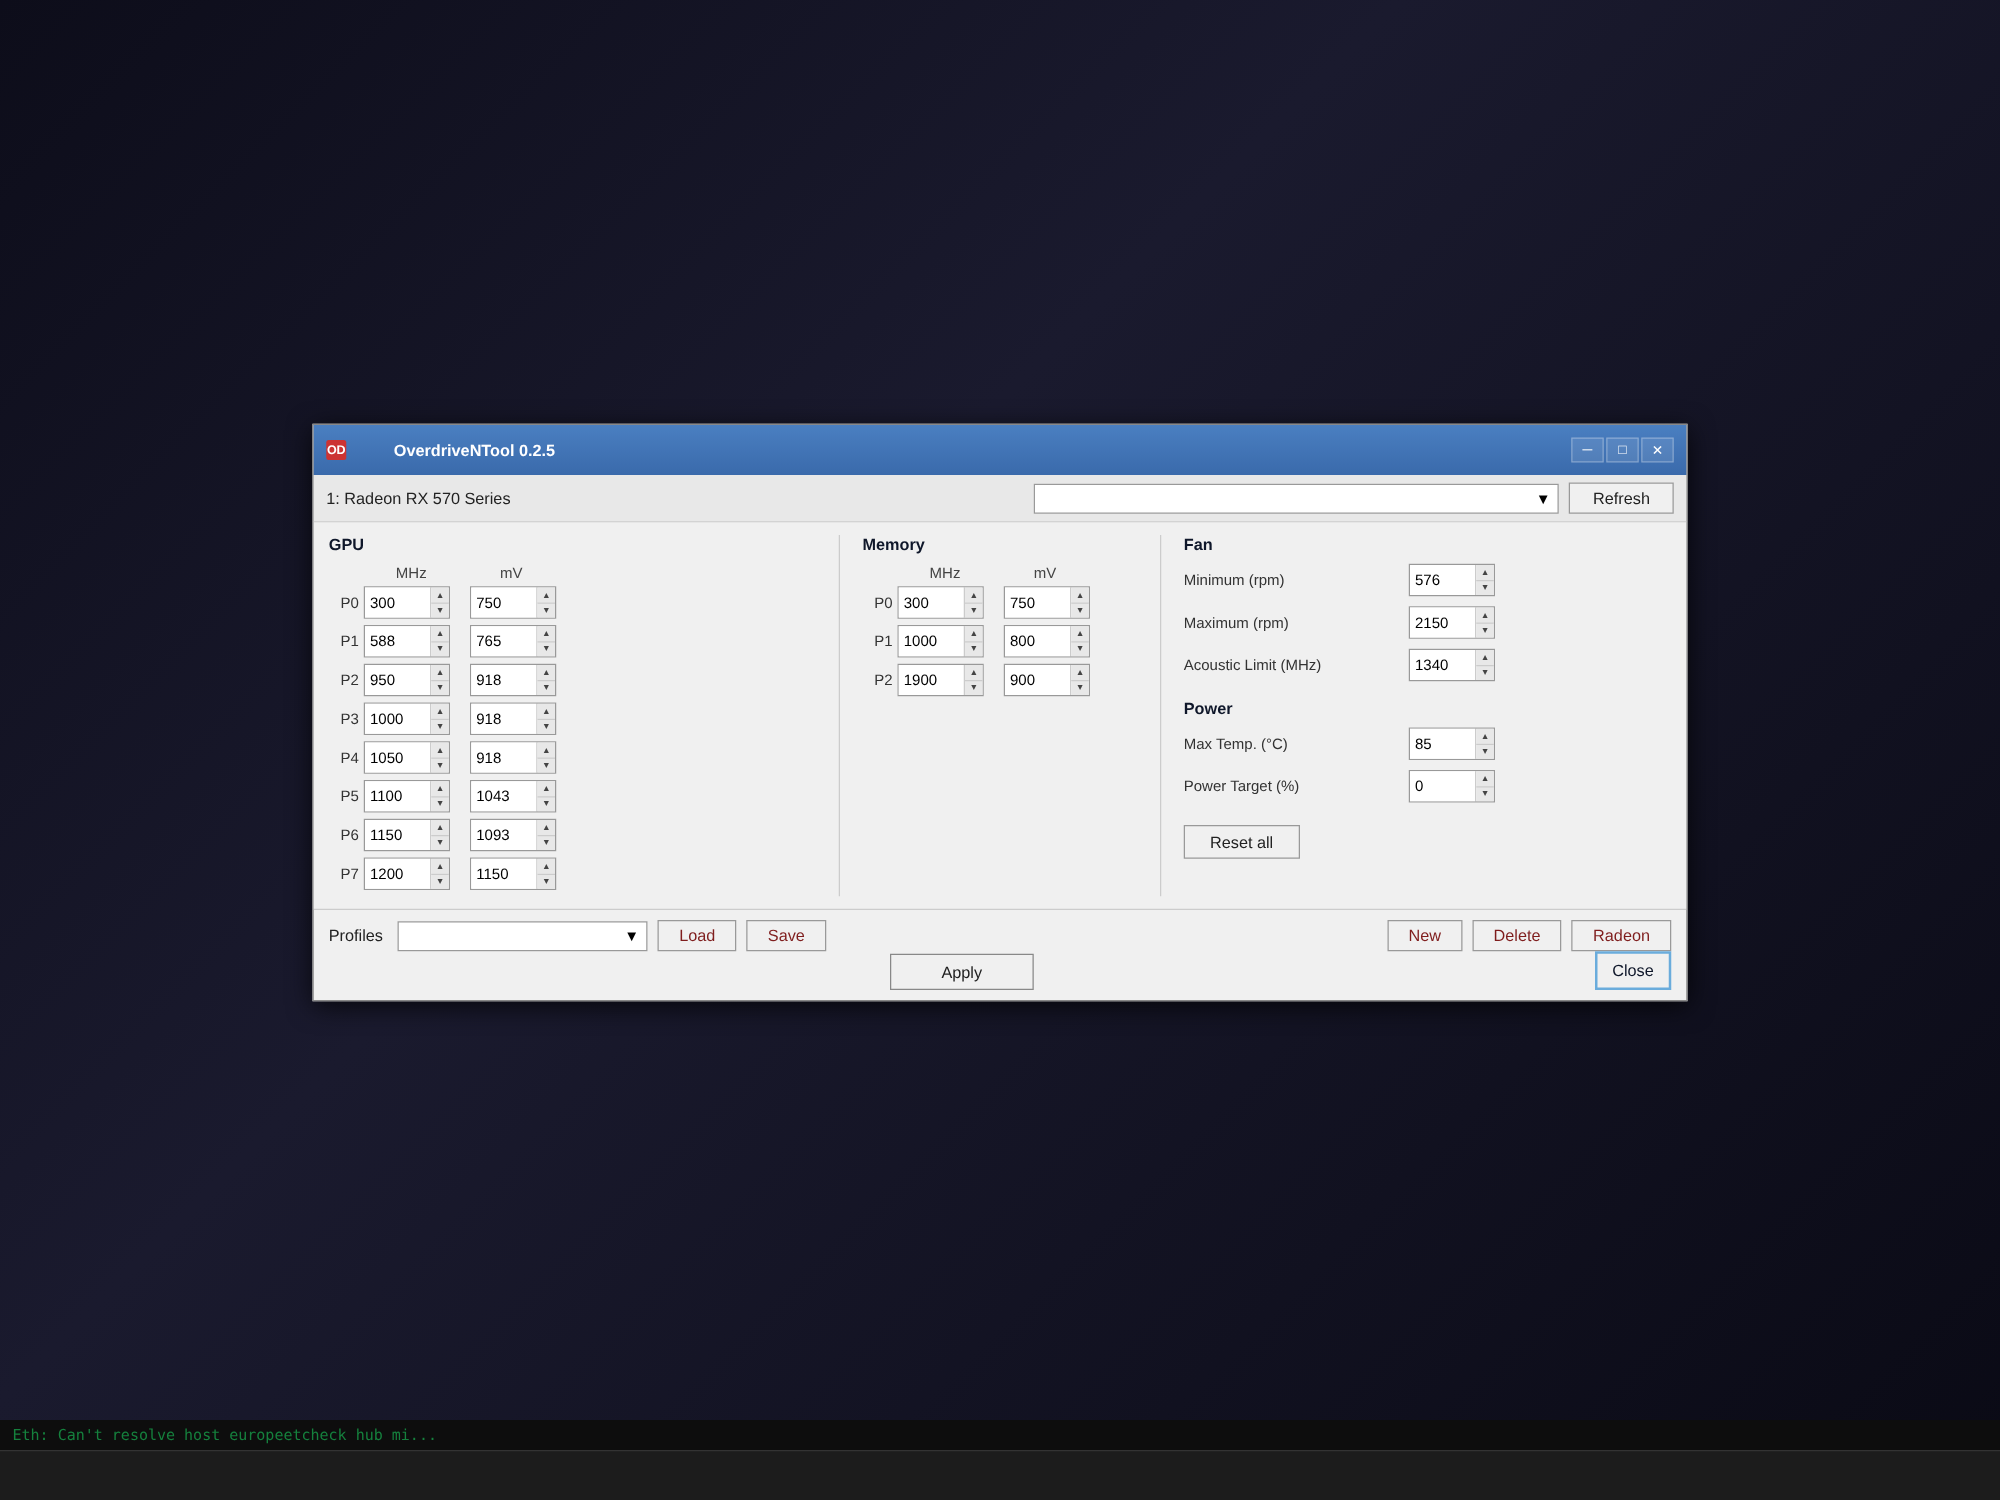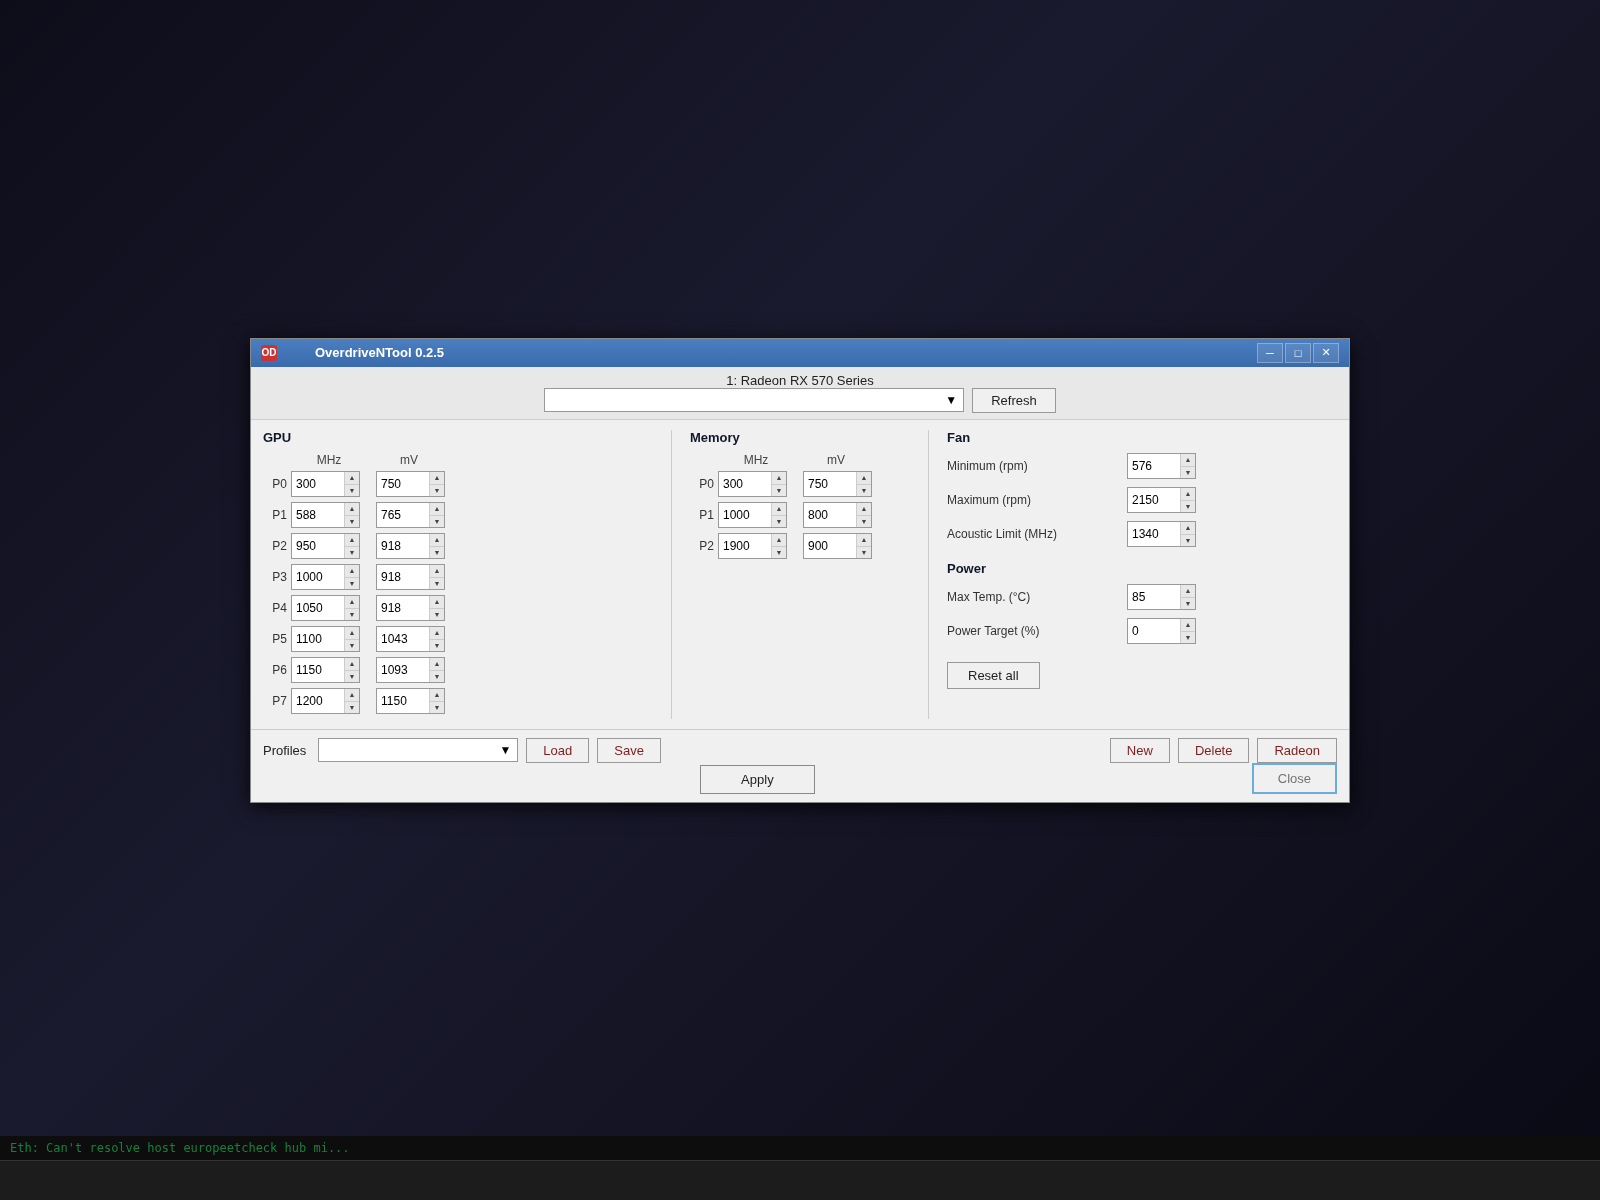--- a/index.html
+++ b/index.html
@@ -60,21 +60,21 @@
       margin-top: -60px;
     }
 
     .title-bar {
       background: linear-gradient(to bottom, #4a7fc1, #3a6aab);
       color: white;
       padding: 6px 10px;
       display: flex;
       align-items: center;
       justify-content: space-between;
-      height: 28px;
+      height: 40px;
     }
 
     .title-bar-left {
       display: flex;
       align-items: center;
       gap: 6px;
     }
 
     .title-bar-icon {
       width: 16px;
@@ -114,21 +114,20 @@
     }
 
     
     .gpu-selector-bar {
       background: #e8e8e8;
       border-bottom: 1px solid #ccc;
       padding: 6px 10px;
       display: flex;
       align-items: center;
       justify-content: space-between;
-      flex-direction: column;
     }
 
     .gpu-selector-label {
       font-size: 13px;
       font-weight: 500;
       color: #222;
     }
 
     .gpu-selector-right {
       display: flex;
@@ -325,26 +324,26 @@
     .apply-btn {
       padding: 6px 40px;
       background: #f0f0f0;
       border: 1px solid #888;
       font-size: 13px;
       cursor: pointer;
       color: #222;
     }
 
     .close-main-btn {
-      padding: 6px 24px;
+      padding: 6px 12px;
       background: #f0f0f0;
       border: 1px solid #6aacdc;
       font-size: 13px;
       cursor: pointer;
-      color: #737373;
+      color: #0f172a;
       border-width: 2px;
     }
 
     .reset-all-btn {
       padding: 5px 20px;
       background: #f0f0f0;
       border: 1px solid #999;
       font-size: 13px;
       cursor: pointer;
       color: #222;

